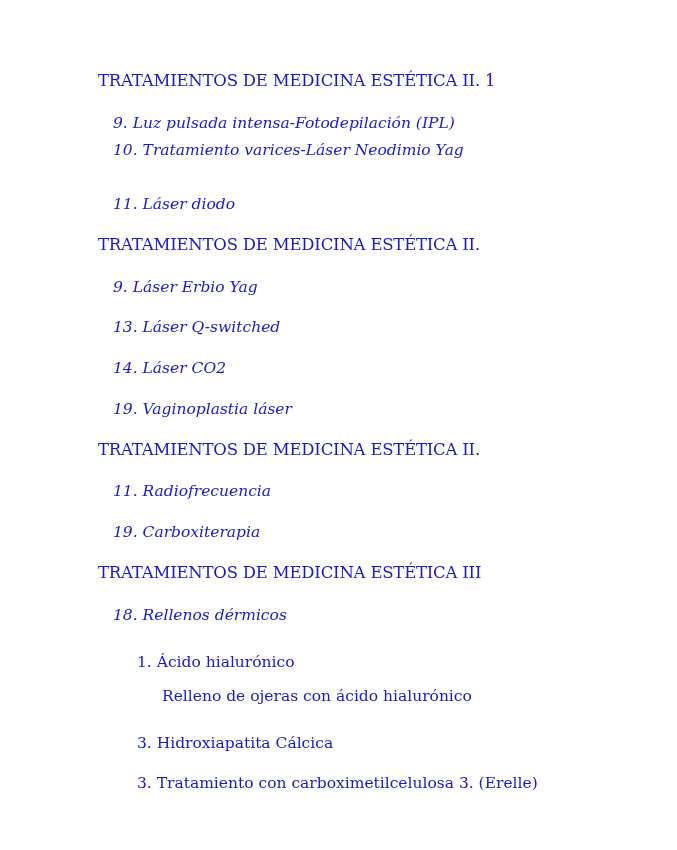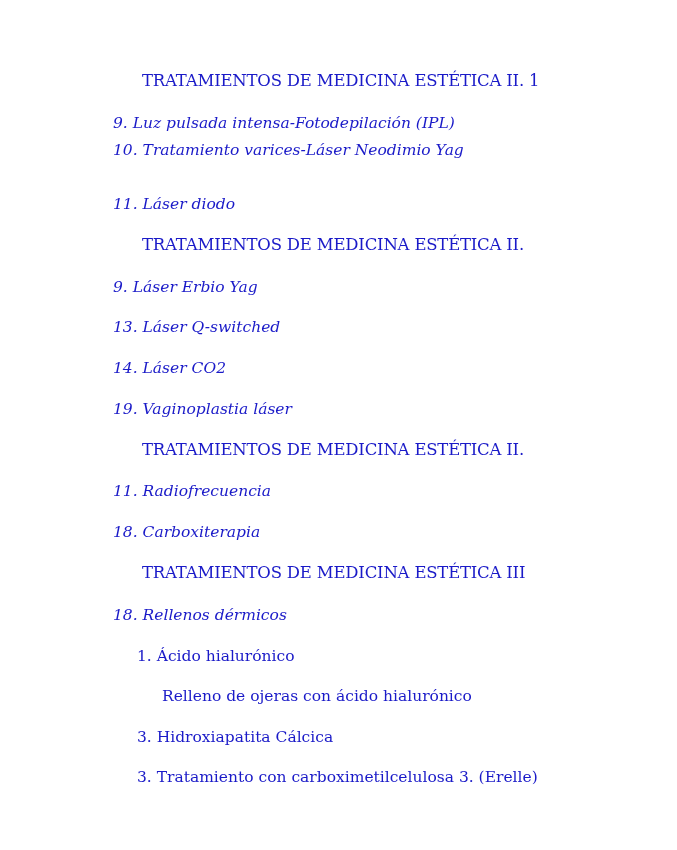--- a/index.html
+++ b/index.html
@@ -26,43 +26,43 @@
       color: #1a1ac8;
       text-decoration: none;
       font-size: 15.5px;
       line-height: 20px;
       cursor: pointer;
     }
     .toc-entry.heading {
       font-size: 16.5px;
       letter-spacing: -0.2px;
     }
-    .lvl0 { left: 98px; margin-left: 44px; }
+    .lvl0 { left: 98px; }
     .lvl1 { left: 113px; font-style: italic; }
-    .lvl2 { left: 137px; }
+    .lvl2 { left: 137px; margin-top: 6px; }
     .lvl3 { left: 162px; }
   </style>
 </head>
 <body>
 
 <nav class="toc">
   <a class="toc-entry heading lvl0" style="top:71px">TRATAMIENTOS DE MEDICINA ESTÉTICA II. 1</a>
   <a class="toc-entry lvl1" style="top:113px">9. Luz pulsada intensa-Fotodepilación (IPL)</a>
   <a class="toc-entry lvl1" style="top:140px">10. Tratamiento varices-Láser Neodimio Yag</a>
   <a class="toc-entry lvl1" style="top:194px">11. Láser diodo</a>
 
   <a class="toc-entry heading lvl0" style="top:235px">TRATAMIENTOS DE MEDICINA ESTÉTICA II.</a>
   <a class="toc-entry lvl1" style="top:277px">9. Láser Erbio Yag</a>
   <a class="toc-entry lvl1" style="top:317px">13. Láser Q-switched</a>
   <a class="toc-entry lvl1" style="top:358px">14. Láser CO2</a>
   <a class="toc-entry lvl1" style="top:399px">19. Vaginoplastia láser</a>
 
   <a class="toc-entry heading lvl0" style="top:440px">TRATAMIENTOS DE MEDICINA ESTÉTICA II.</a>
   <a class="toc-entry lvl1" style="top:481px">11. Radiofrecuencia</a>
-  <a class="toc-entry lvl1" style="top:522px">18. Carboxiterapia</a>
+  <a class="toc-entry lvl1" style="top:522px">19. Carboxiterapia</a>
 
   <a class="toc-entry heading lvl0" style="top:563px">TRATAMIENTOS DE MEDICINA ESTÉTICA III</a>
   <a class="toc-entry lvl1" style="top:605px">18. Rellenos dérmicos</a>
   <a class="toc-entry lvl2" style="top:646px">1. Ácido hialurónico</a>
   <a class="toc-entry lvl3" style="top:686px">Relleno de ojeras con ácido hialurónico</a>
   <a class="toc-entry lvl2" style="top:727px">3. Hidroxiapatita Cálcica</a>
   <a class="toc-entry lvl2" style="top:767px">3. Tratamiento con carboximetilcelulosa 3. (Erelle)</a>
 </nav>
 
 </body></html>

